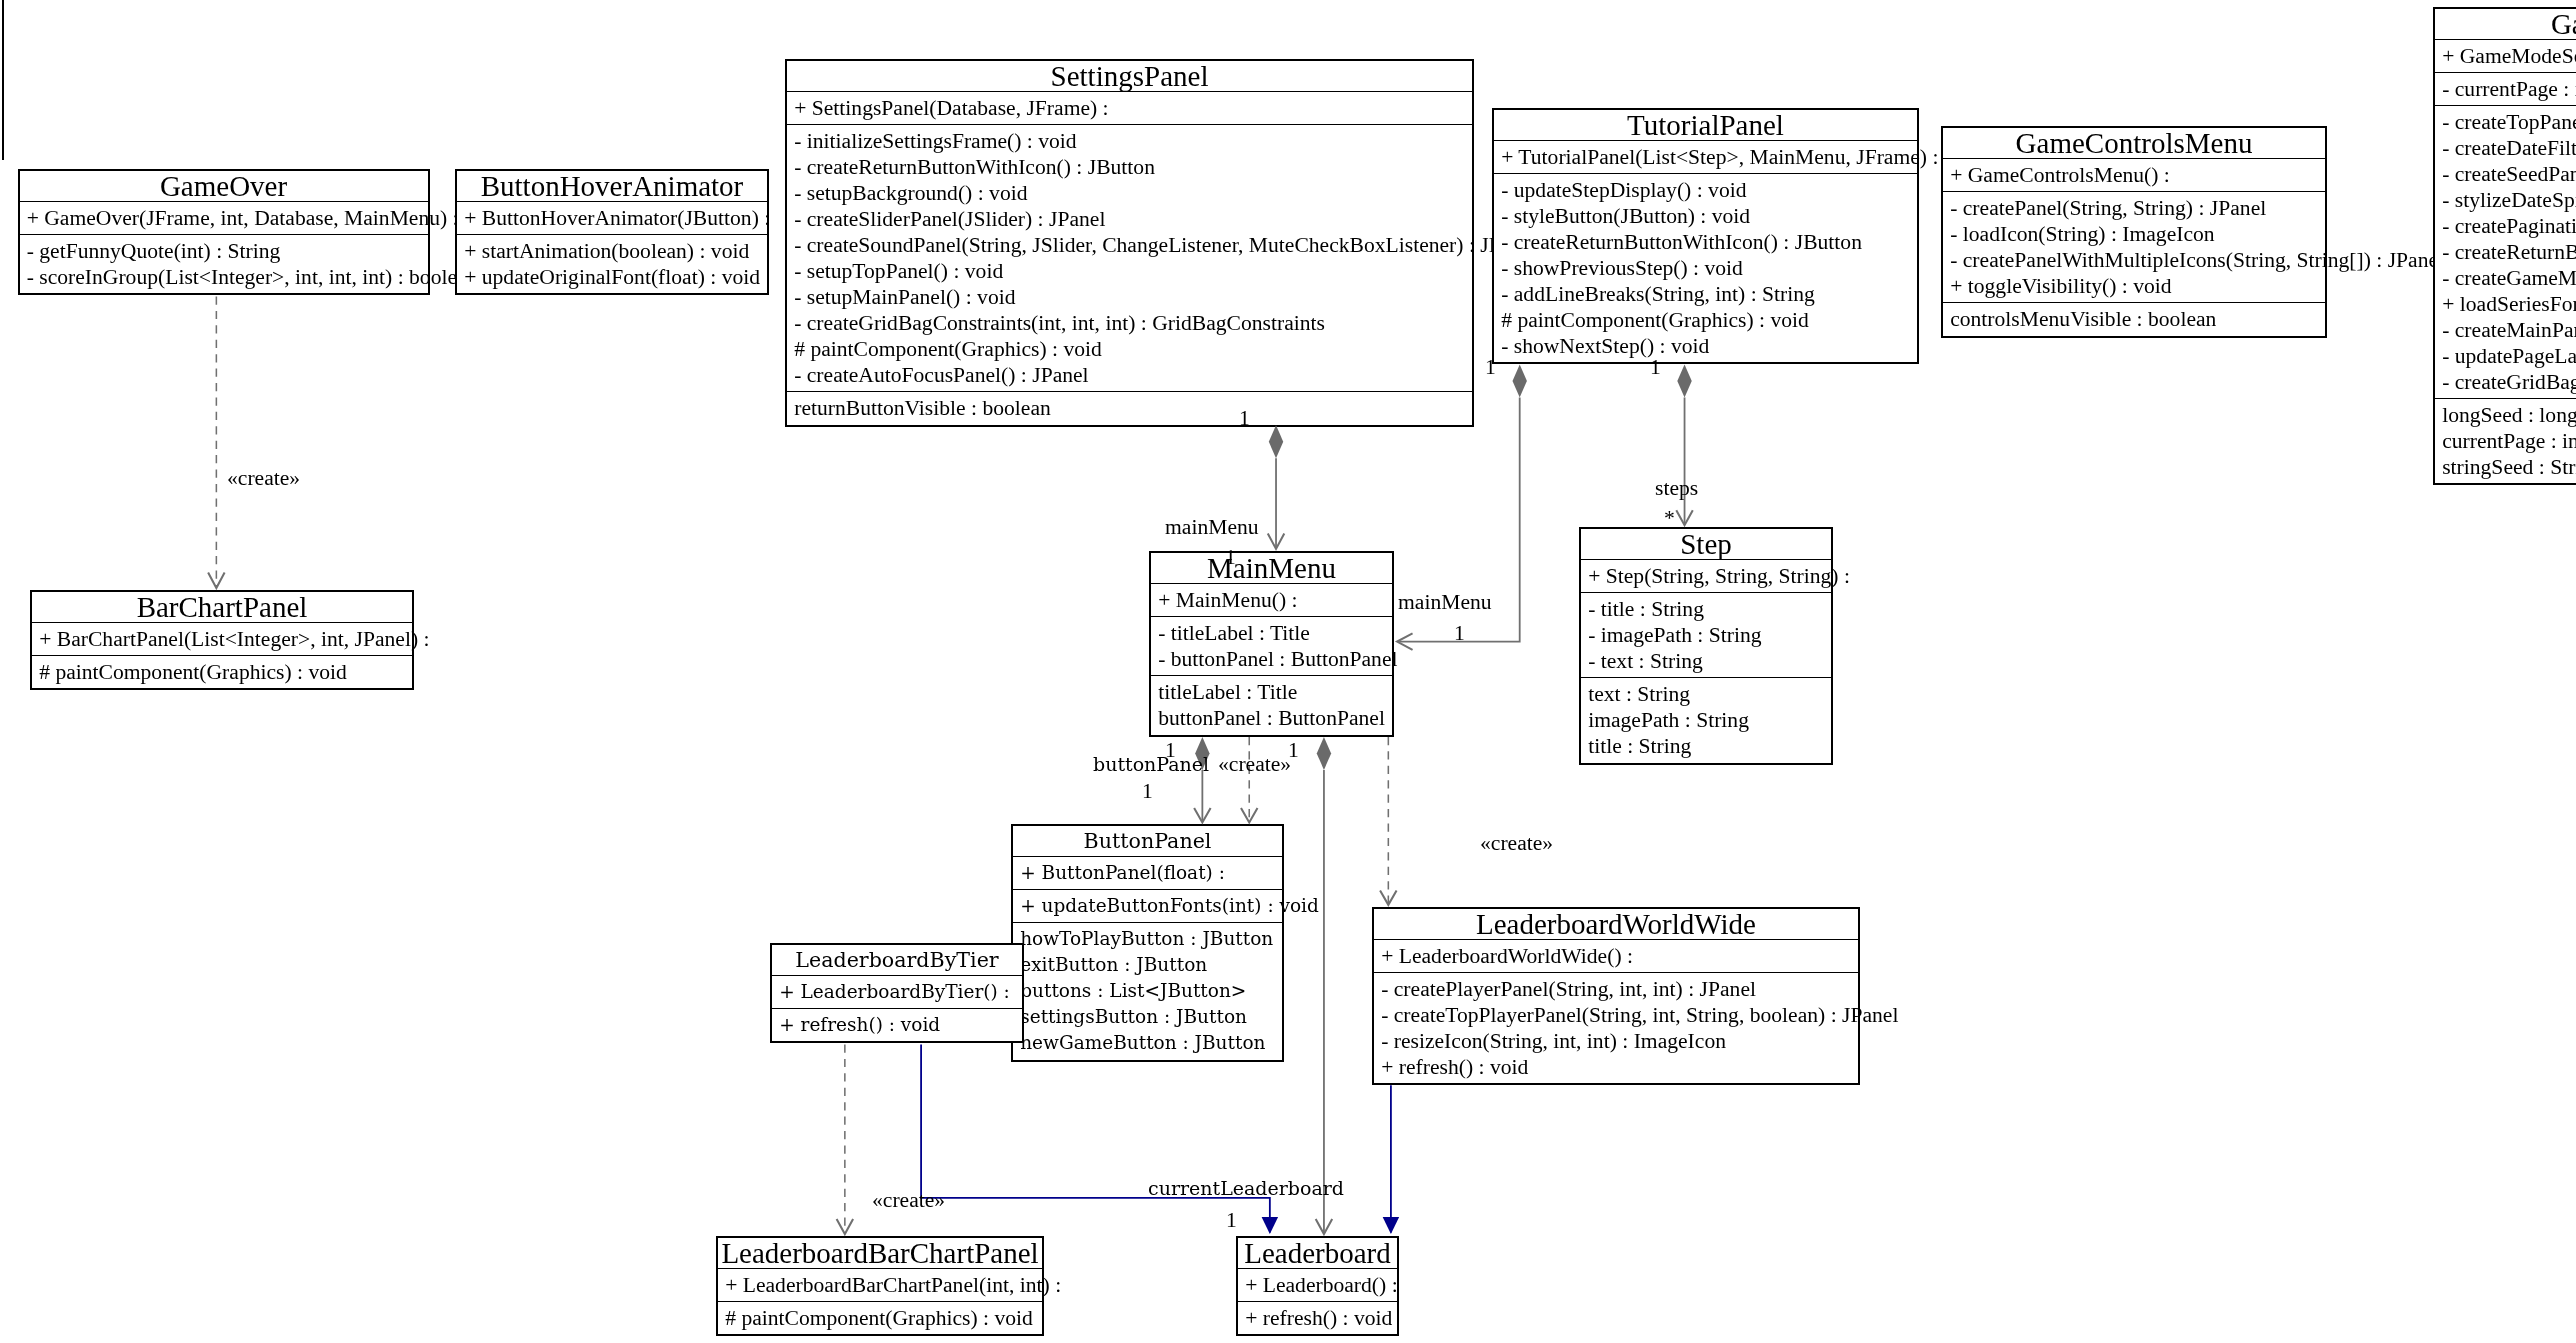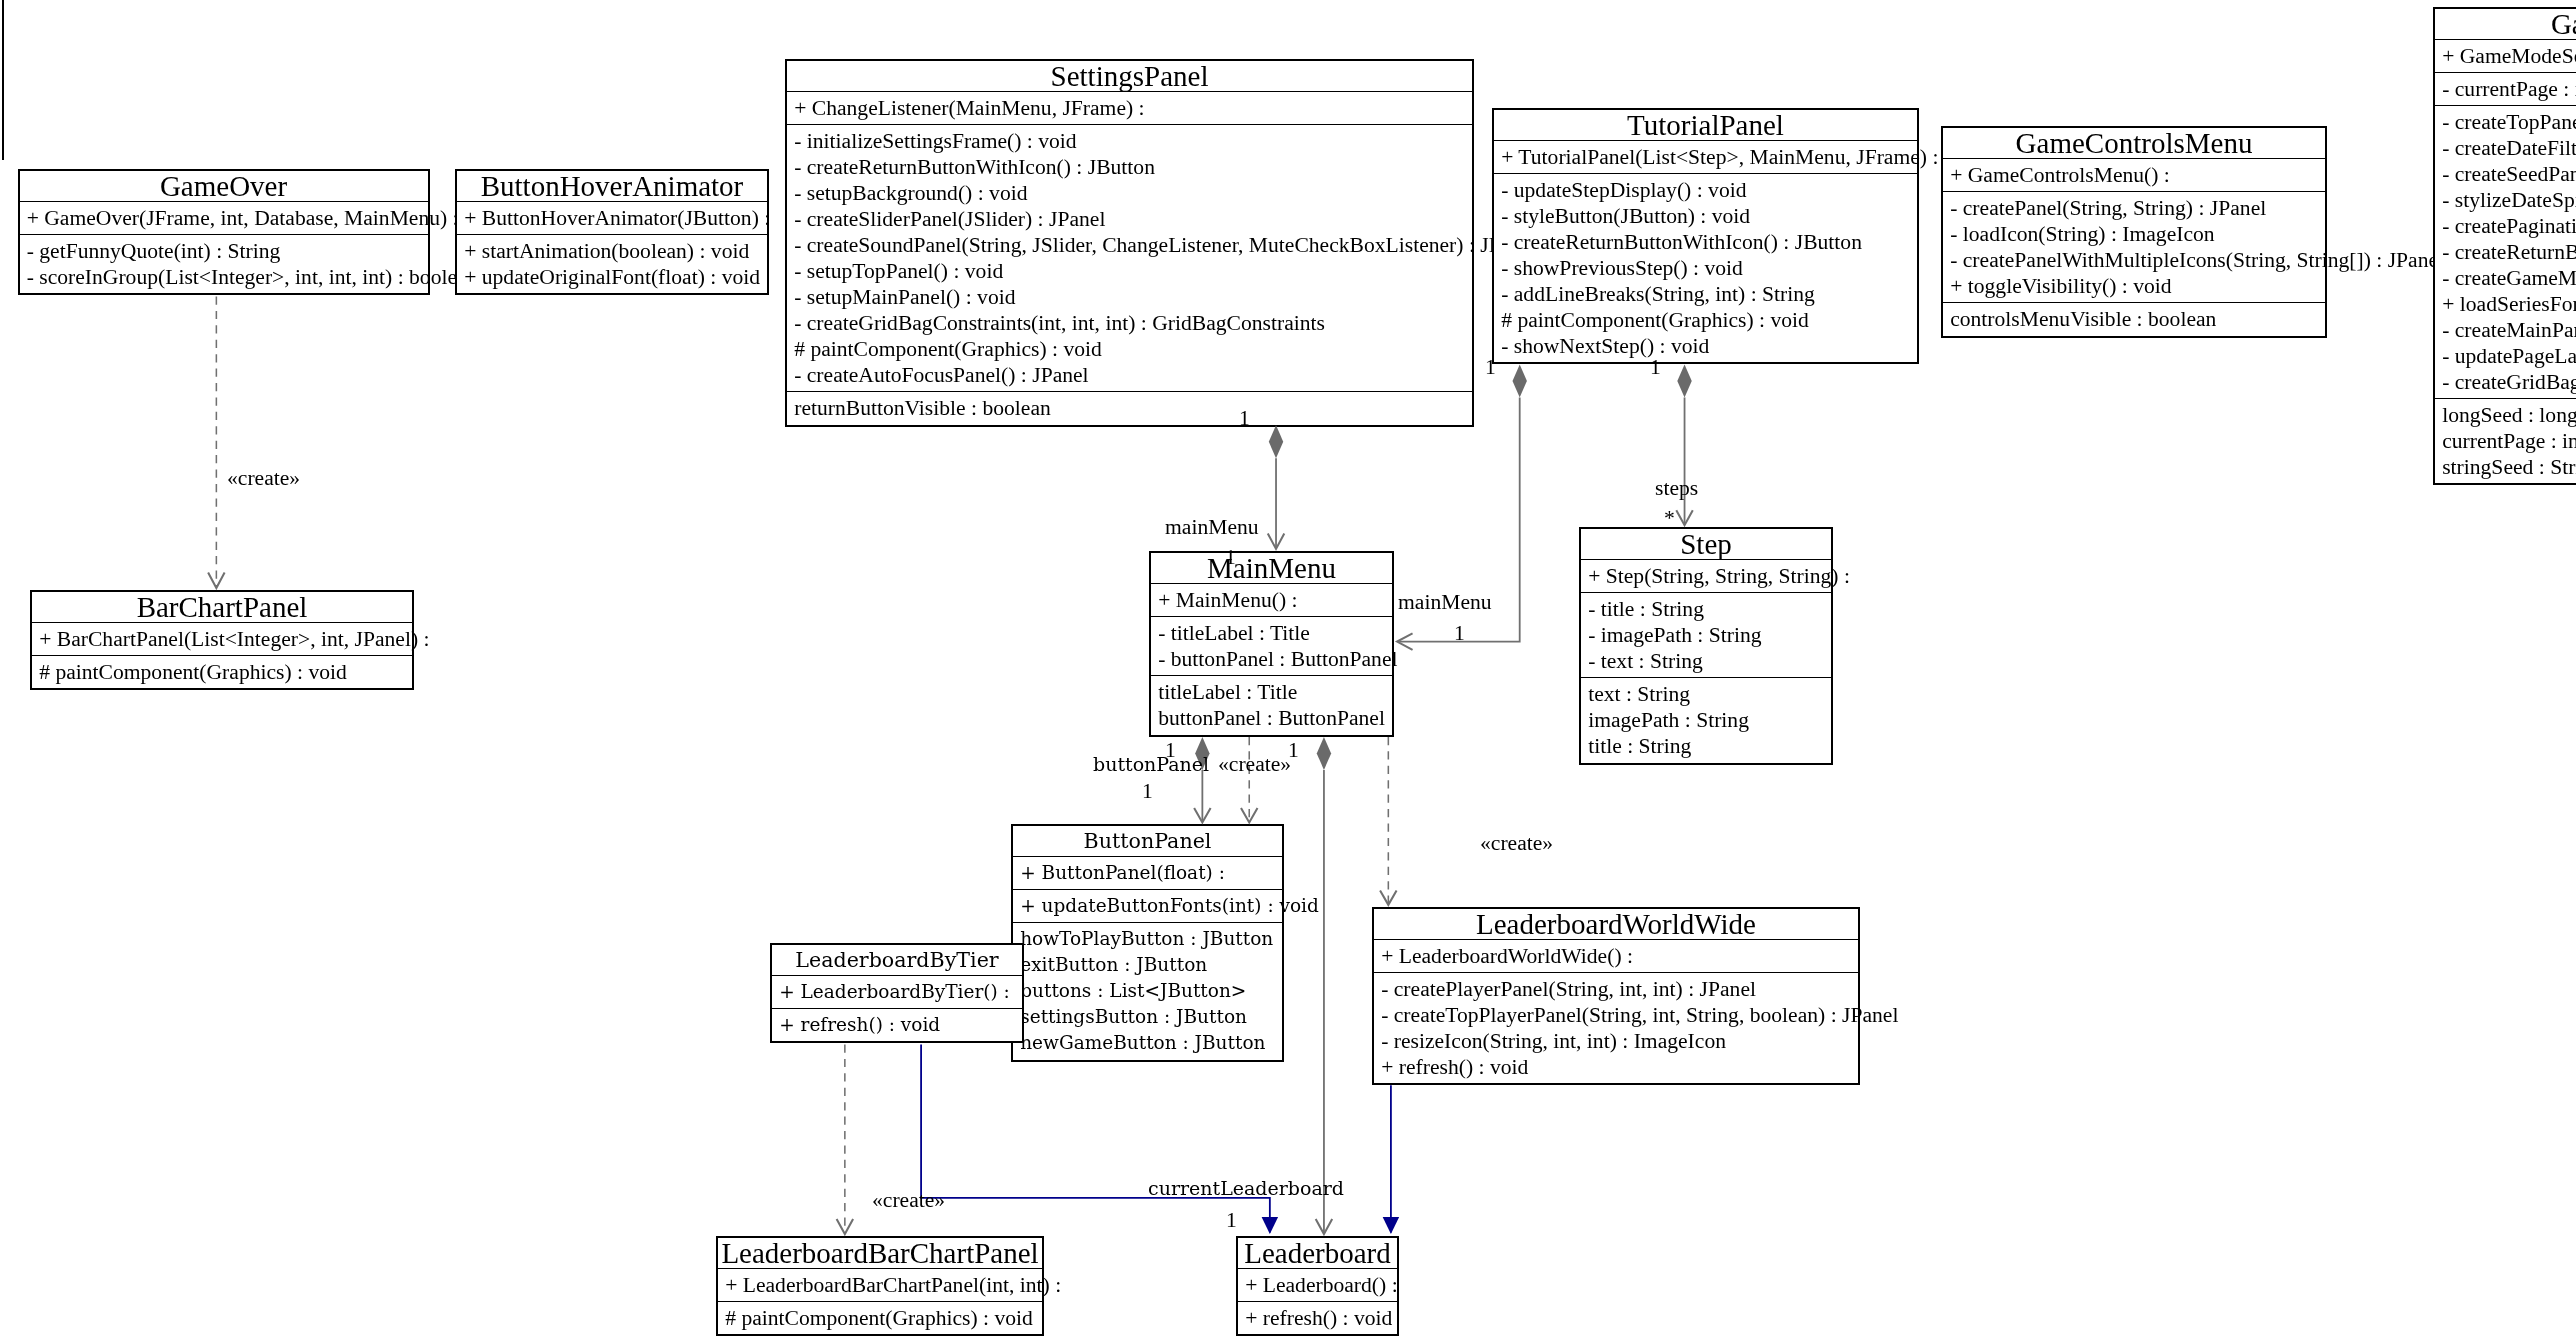--- a/index.html
+++ b/index.html
@@ -41,21 +41,21 @@
           <div class="uml-row">+ ButtonHoverAnimator(JButton) :</div>
         </div>
         <div class="uml-comp">
           <div class="uml-row">+ startAnimation(boolean) : void</div>
           <div class="uml-row">+ updateOriginalFont(float) : void</div>
         </div>
       </div>
       <div class="uml-box" style="left: 785px; top: 59px; width: 689px;">
         <div class="uml-title">SettingsPanel</div>
         <div class="uml-comp">
-          <div class="uml-row">+ ChangeListener(MainMenu, JFrame) :</div>
+          <div class="uml-row">+ SettingsPanel(Database, JFrame) :</div>
         </div>
         <div class="uml-comp">
           <div class="uml-row">- initializeSettingsFrame() : void</div>
           <div class="uml-row">- createReturnButtonWithIcon() : JButton</div>
           <div class="uml-row">- setupBackground() : void</div>
           <div class="uml-row">- createSliderPanel(JSlider) : JPanel</div>
           <div class="uml-row">- createSoundPanel(String, JSlider, ChangeListener, MuteCheckBoxListener) : JPanel</div>
           <div class="uml-row">- setupTopPanel() : void</div>
           <div class="uml-row">- setupMainPanel() : void</div>
           <div class="uml-row">- createGridBagConstraints(int, int, int) : GridBagConstraints</div>

